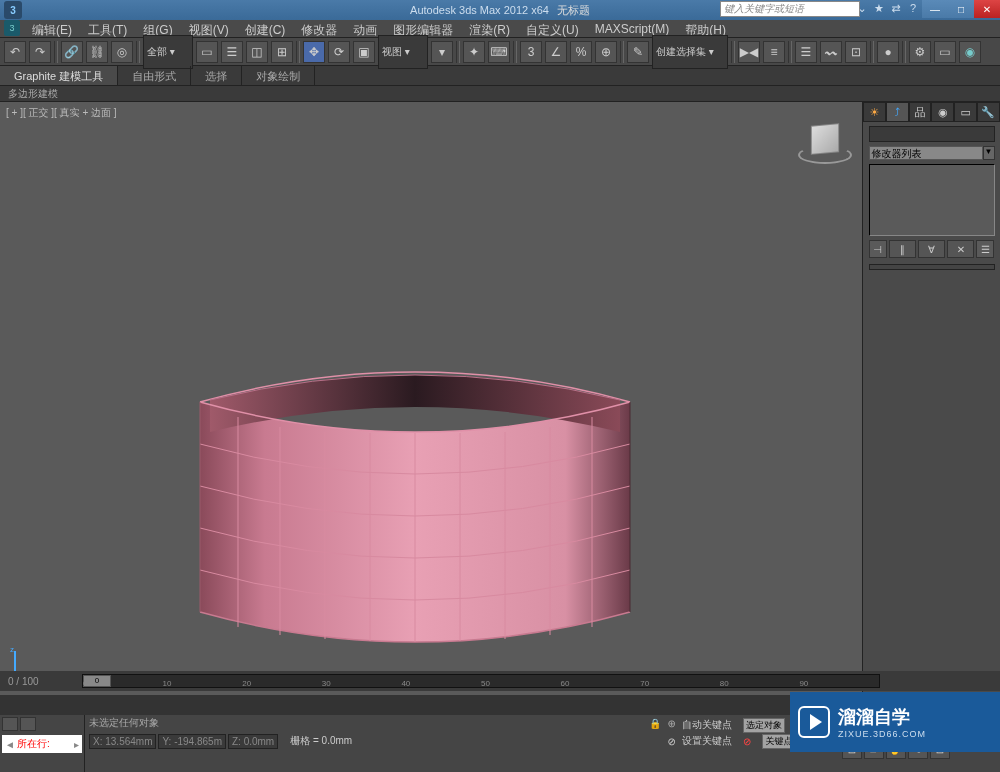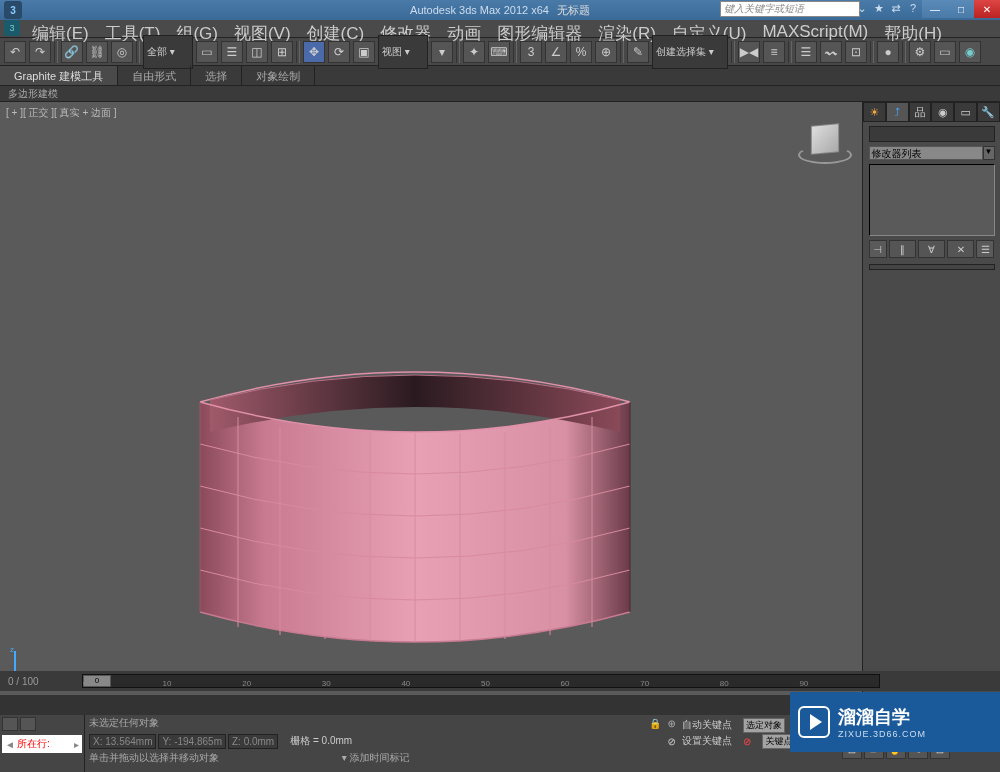--- a/index.html
+++ b/index.html
@@ -14,21 +14,21 @@
 .titlebar .icons-r { position: absolute; right: 80px; top: 2px; display:flex; gap:3px; }
 .titlebar .icons-r span { width:14px;height:14px; color:#cde; font-size:11px; text-align:center; }
 .winbtns { position: absolute; right: 0; top: 0; display: flex; }
 .winbtns div { width: 26px; height: 18px; display:flex; align-items:center; justify-content:center; font-size:10px; color:#fff; }
 .winbtns .min { background:linear-gradient(#5a8ab8,#4a7aa8); }
 .winbtns .max { background:linear-gradient(#5a8ab8,#4a7aa8); }
 .winbtns .close { background:linear-gradient(#d44,#b22); }
 
 
 .menubar { height: 18px; background: #4a4a4a; display: flex; padding-left: 24px; border-bottom:1px solid #222; }
-.menubar div { padding: 2px 8px; color: #ccc; font-size: 17px; }
+.menubar div { padding: 2px 8px; color: #ccc; font-size: 12px; }
 .menubar .maxlogo { position:absolute; left:4px; top:20px; width:16px;height:16px; background:#1a5a6a; border-radius:2px; color:#7cc; display:flex;align-items:center;justify-content:center;font-size:9px; }
 
 
 .maintb { height: 28px; background: #484848; display: flex; align-items: center; padding: 0 4px; gap: 3px; border-bottom: 1px solid #222; }
 .tb-btn { width: 22px; height: 22px; background: #555; border: 1px solid #333; display:flex; align-items:center; justify-content:center; font-size:12px; color:#ccc; }
 .tb-sep { width: 4px; height: 22px; border-left: 1px solid #333; border-right:1px solid #666; }
 .tb-dd { height: 20px; background: #3a3a3a; border: 1px solid #222; color: #ccc; font-size: 10px; padding: 16px 3px; display:flex;align-items:center; }
 .tb-dd.all { width: 50px; }
 .tb-dd.view { width: 50px; }
 .tb-dd.sel { width: 76px; }
@@ -318,24 +318,20 @@
       <span class="lock">🔒</span>
       <span>⊕</span>
     </div>
     <div class="coords">
       <span class="c">X: 13.564mm</span>
       <span class="c">Y: -194.865m</span>
       <span class="c">Z: 0.0mm</span>
       <span class="g">栅格 = 0.0mm</span>
       <span style="margin-left:auto">⊘</span>
     </div>
-    <div class="hint">
-      <span>单击并拖动以选择并移动对象</span>
-      <span style="margin-left:120px">▾ <span>添加时间标记</span></span>
-    </div>
   </div>
   <div class="bot-r">
     <div class="keys">
       <div class="row">
         <span>自动关键点</span>
         <span class="dd">选定对象</span>
       </div>
       <div class="row">
         <span>设置关键点</span>
         <span style="color:#f44">⊘</span>

